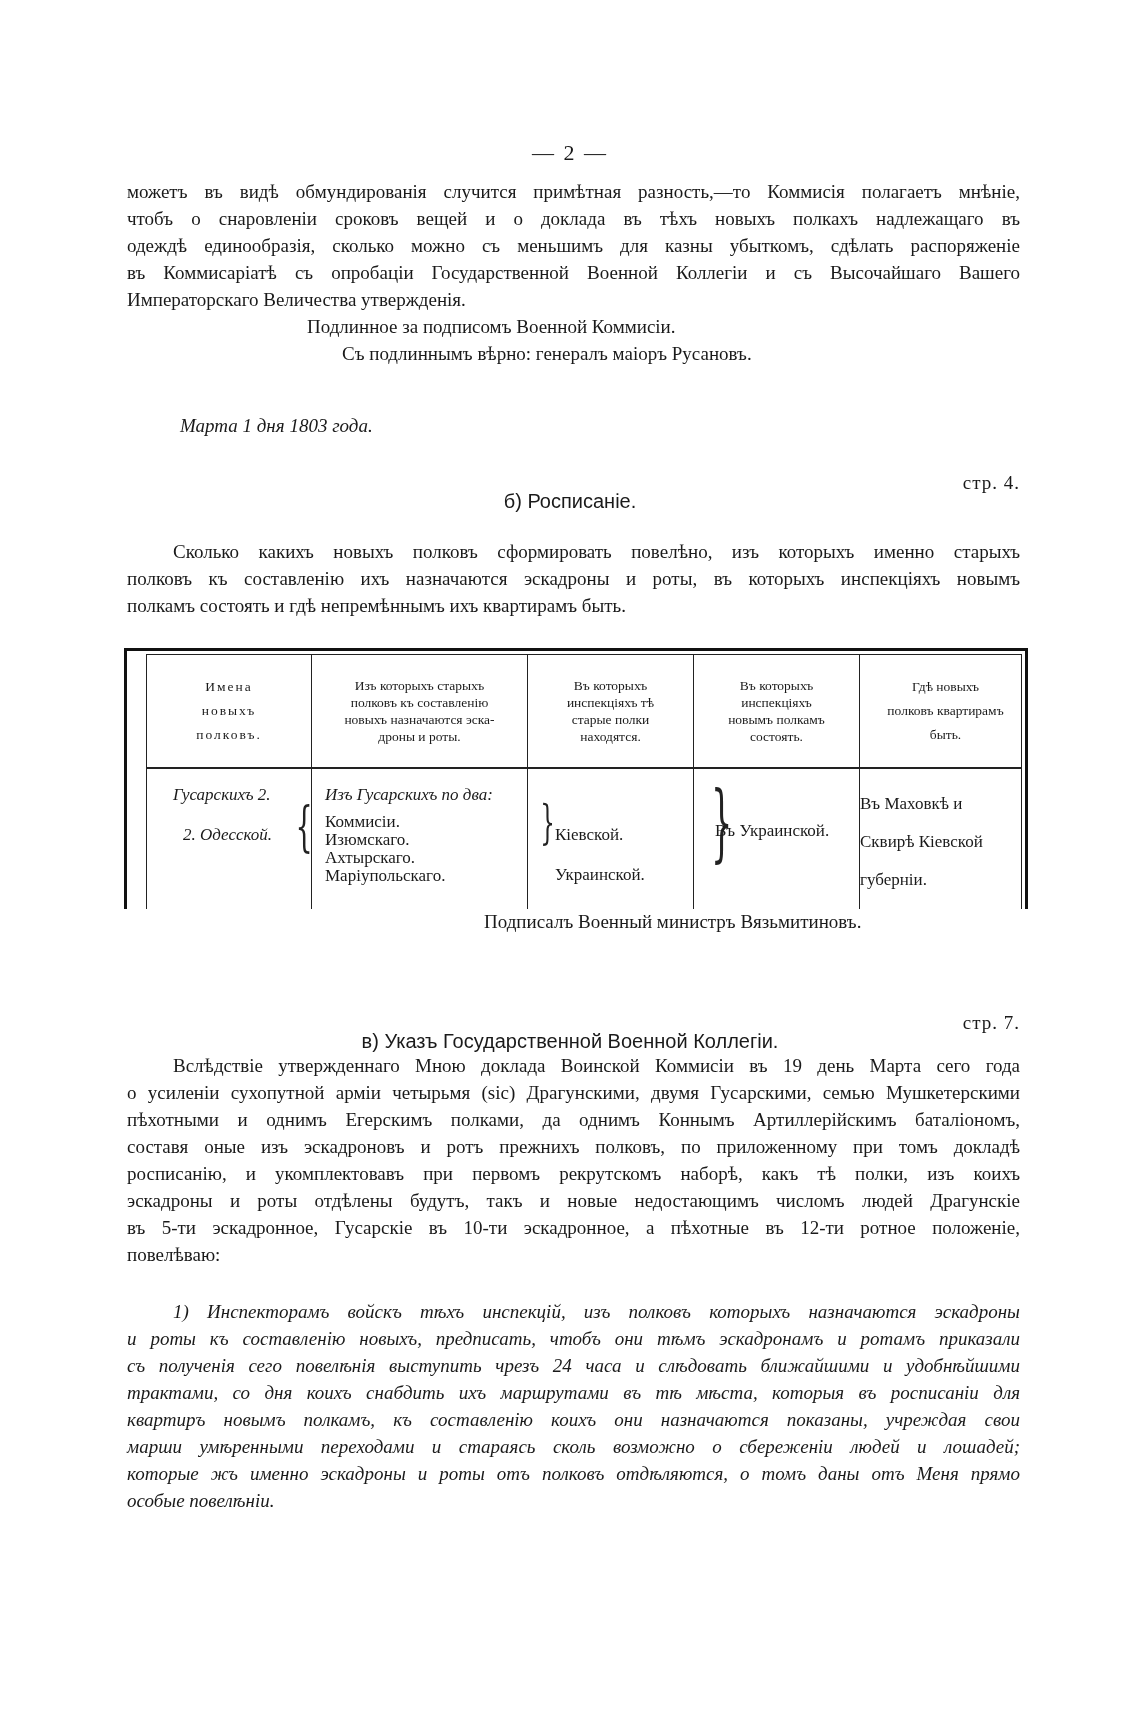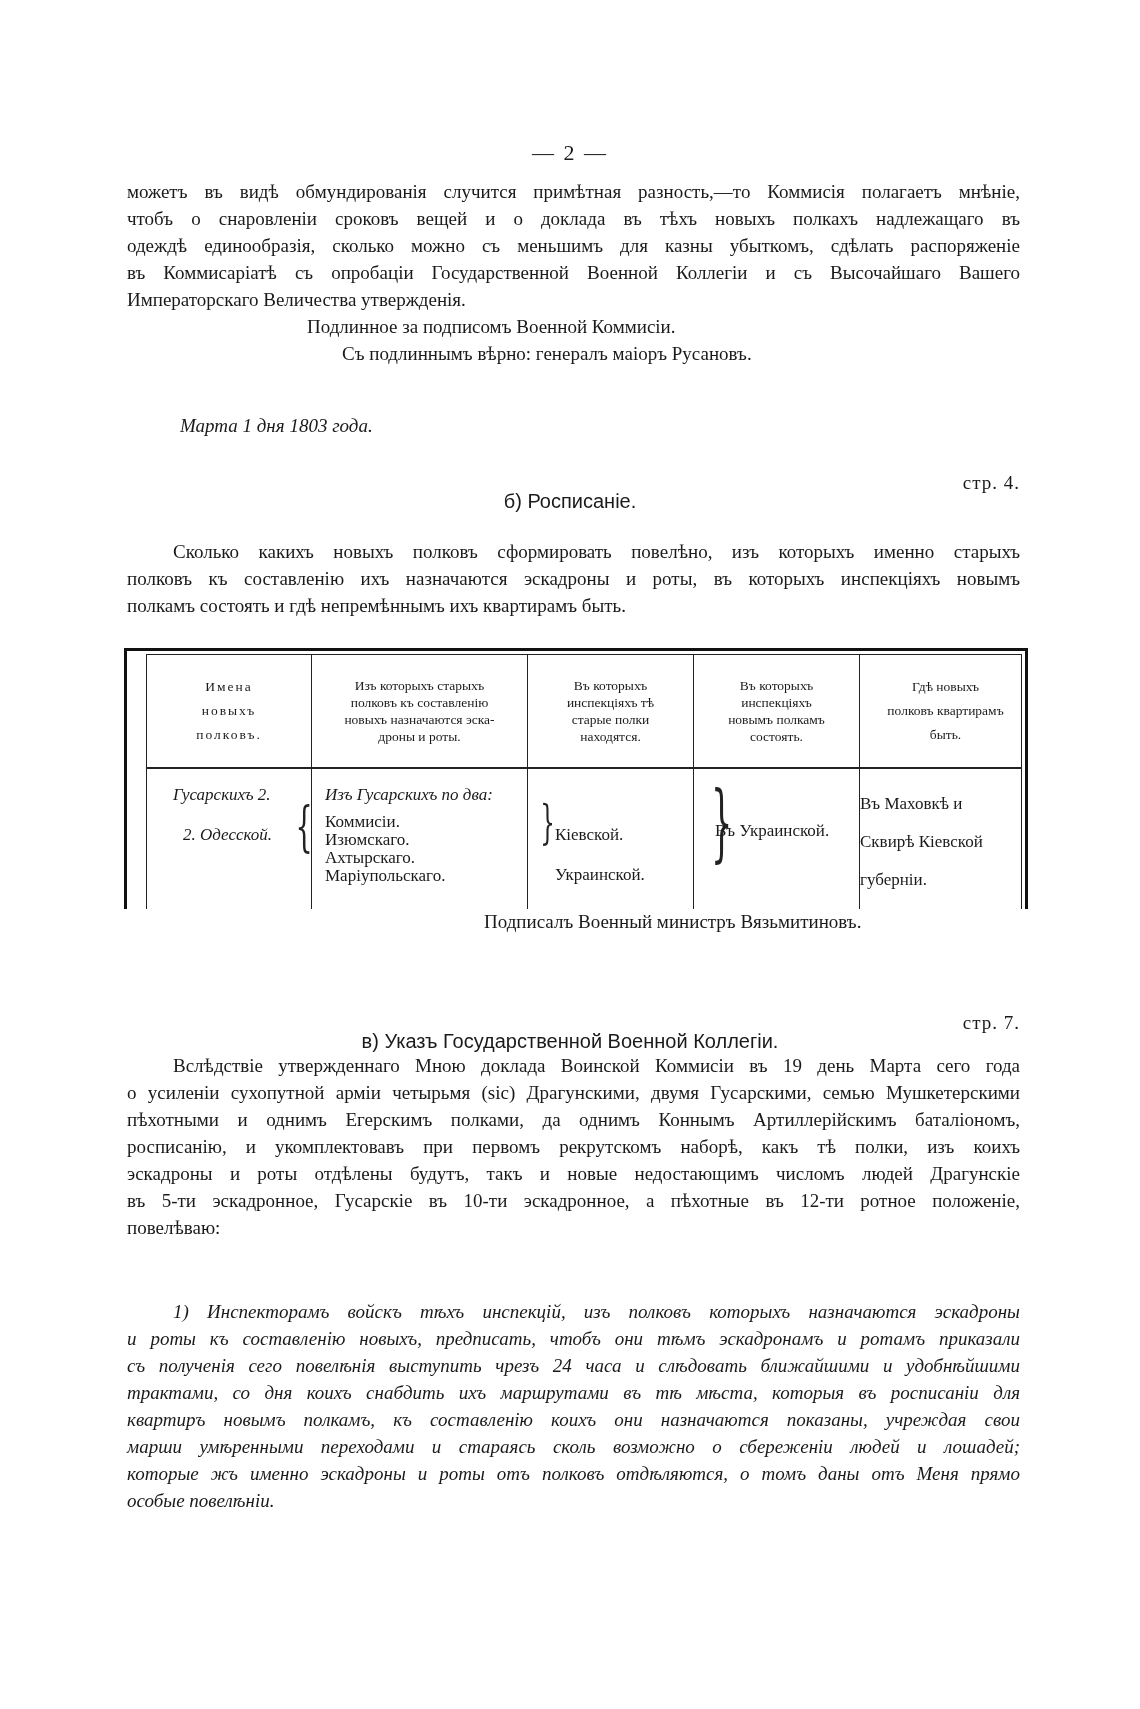--- a/index.html
+++ b/index.html
@@ -158,20 +158,21 @@
 
 <div class="sig" style="top:908px; left:484px;">Подписалъ Военный министръ Вязьмитиновъ.</div>
 
 <div class="page-ref" style="top:1012px;">стр. 7.</div>
 <div class="section-heading" style="top:1030px;">в) Указъ Государственной Военной Коллегіи.</div>
 
 <div class="para" style="top:1016px;margin-top:36px;">
   <span class="line" style="padding-left:46px;">Вслѣдствіе утвержденнаго Мною доклада Воинской Коммисіи въ 19 день Марта сего года</span>
   <span class="line">о усиленіи сухопутной арміи четырьмя (sic) Драгунскими, двумя Гусарскими, семью Мушкетерскими</span>
   <span class="line">пѣхотными и однимъ Егерскимъ полками, да однимъ Коннымъ Артиллерійскимъ баталіономъ,</span>
+  <span class="line">составя оные изъ эскадроновъ и ротъ прежнихъ полковъ, по приложенному при томъ докладѣ</span>
   <span class="line">росписанію, и укомплектовавъ при первомъ рекрутскомъ наборѣ, какъ тѣ полки, изъ коихъ</span>
   <span class="line">эскадроны и роты отдѣлены будутъ, такъ и новые недостающимъ числомъ людей Драгунскіе</span>
   <span class="line">въ 5-ти эскадронное, Гусарскіе въ 10-ти эскадронное, а пѣхотные въ 12-ти ротное положеніе,</span>
   <span class="line last">повелѣваю:</span>
 </div>
 
 <div class="para" style="top:1298px;font-style:italic;">
   <span class="line" style="padding-left:46px;">1) Инспекторамъ войскъ тѣхъ инспекцій, изъ полковъ которыхъ назначаются эскадроны</span>
   <span class="line">и роты къ составленію новыхъ, предписать, чтобъ они тѣмъ эскадронамъ и ротамъ приказали</span>
   <span class="line">съ полученія сего повелѣнія выступить чрезъ 24 часа и слѣдовать ближайшими и удобнѣйшими</span>

